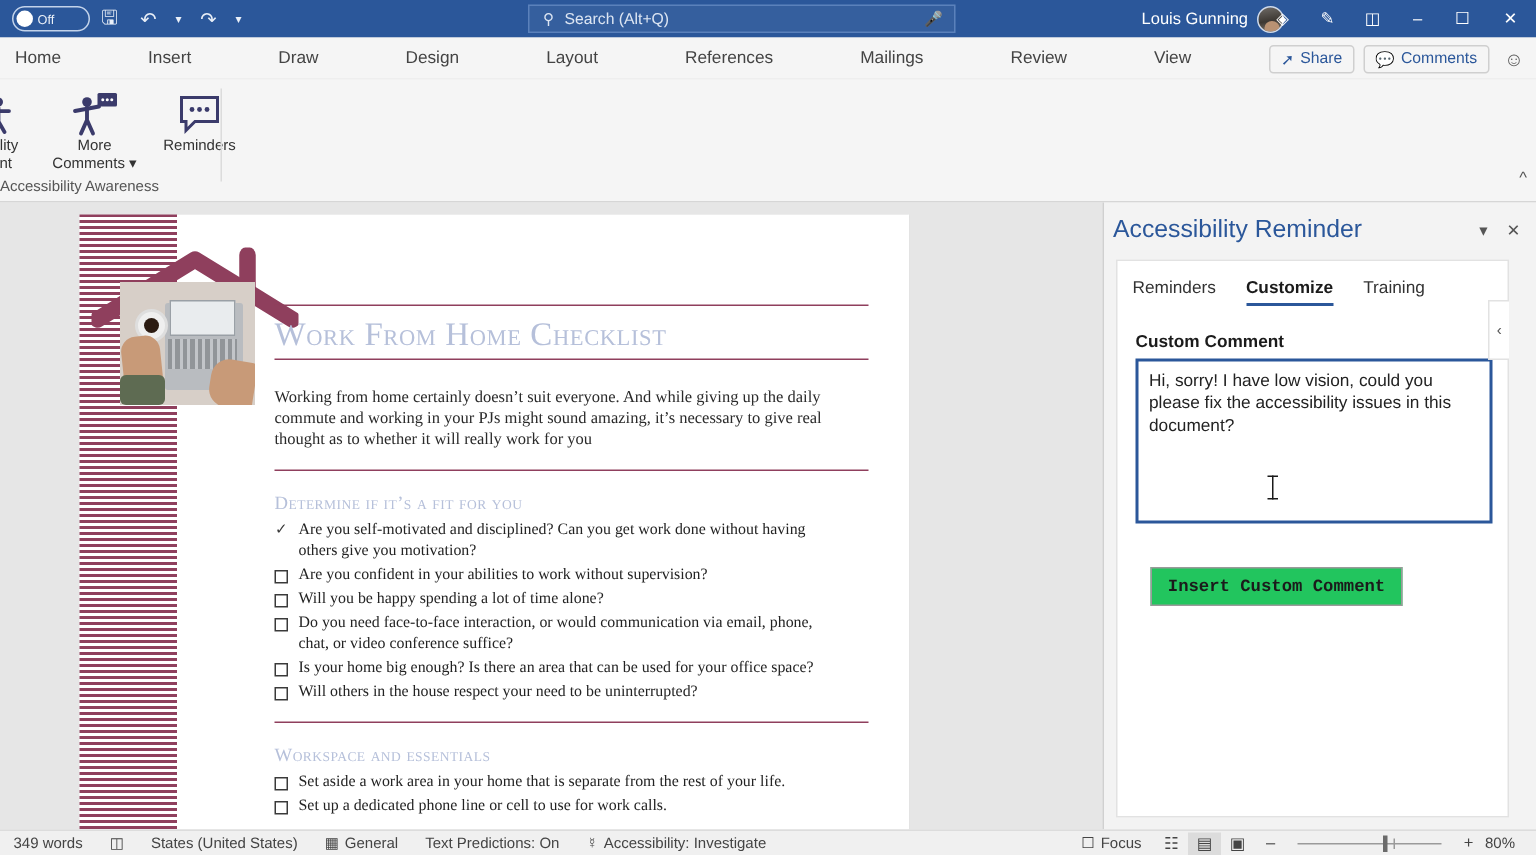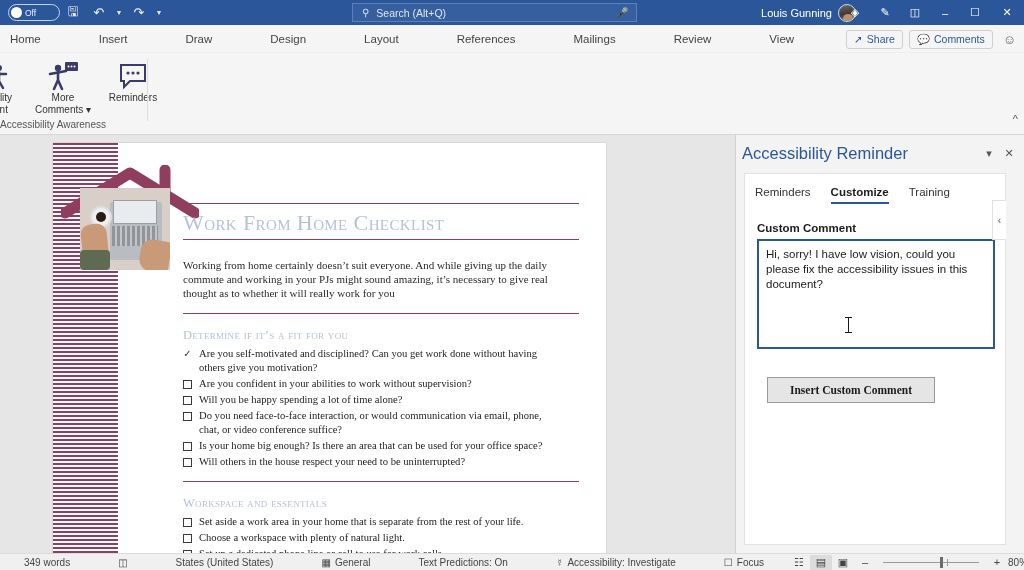--- a/index.html
+++ b/index.html
@@ -240,32 +240,32 @@
     position: absolute; left: 100px; top: 143px; width: 7px; height: 16px;
     color: #1a1a1a;
   }
   .ibeam::before, .ibeam::after {
     content: ""; position: absolute; left: 0; width: 7px; height: 1px; background: #1a1a1a;
   }
   .ibeam::before { top: 0; }
   .ibeam::after { bottom: 0; }
   .ibeam i { position: absolute; left: 3px; top: 0; width: 1px; height: 16px; background: #1a1a1a; display:block;}
   .tp-button {
-    margin: 24px 0 0 22px; width: 168px; height: 26px; background: #e5e5e5;
+    margin: 24px 0 0 22px; width: 168px; height: 26px; background: #22c55e;
     border: 1px solid #9a9a9a; font-size: 11.5px; color: #1b1b1b;
-    font-family: Liberation Serif, serif; font-weight: bold;
+    font-family: Liberation Mono, monospace; font-weight: bold;
   }
 
   
   .statusbar {
     position: absolute; left: 0; top: 553px; width: 1024px; height: 17px;
     background: #f0f0f0; border-top: 1px solid #dcdcdc;
     display: flex; align-items: center; font-size: 10px; color: #444444;
   }
-  .sb-item { display: flex; align-items: center; gap: 4px; padding: 0 24px; white-space: nowrap; }
+  .sb-item { display: flex; align-items: center; gap: 4px; padding: 0 9px; white-space: nowrap; }
   .sb-right { margin-left: auto; display: flex; align-items: center; }
   .viewbtn {
     width: 22px; height: 15px; display: flex; align-items: center; justify-content: center;
     font-size: 11px; color: #444;
   }
   .viewbtn.active { background: #dcdcdc; }
   .zoomslider {
     width: 96px; height: 14px; display: flex; align-items: center; position: relative; margin: 0 7px;
   }
   .zoomslider .track { position: absolute; left: 0; right: 0; height: 1px; background: #9a9a9a; }
@@ -451,24 +451,20 @@
 
         <div class="sect-rule"></div>
         <div class="doc-h2">Workspace and essentials</div>
         <ul class="checklist">
           <li>
             <span class="box"></span>
             <span>Set aside a work area in your home that is separate from the rest of your life.</span>
           </li>
           <li>
             <span class="box"></span>
-            <span>Choose a workspace with plenty of natural light.</span>
-          </li>
-          <li>
-            <span class="box"></span>
             <span>Set up a dedicated phone line or cell to use for work calls.</span>
           </li>
 
         </ul>
       </div>
     </div>
   </div>
 
   <div class="taskpane">
     <div class="tp-header">

